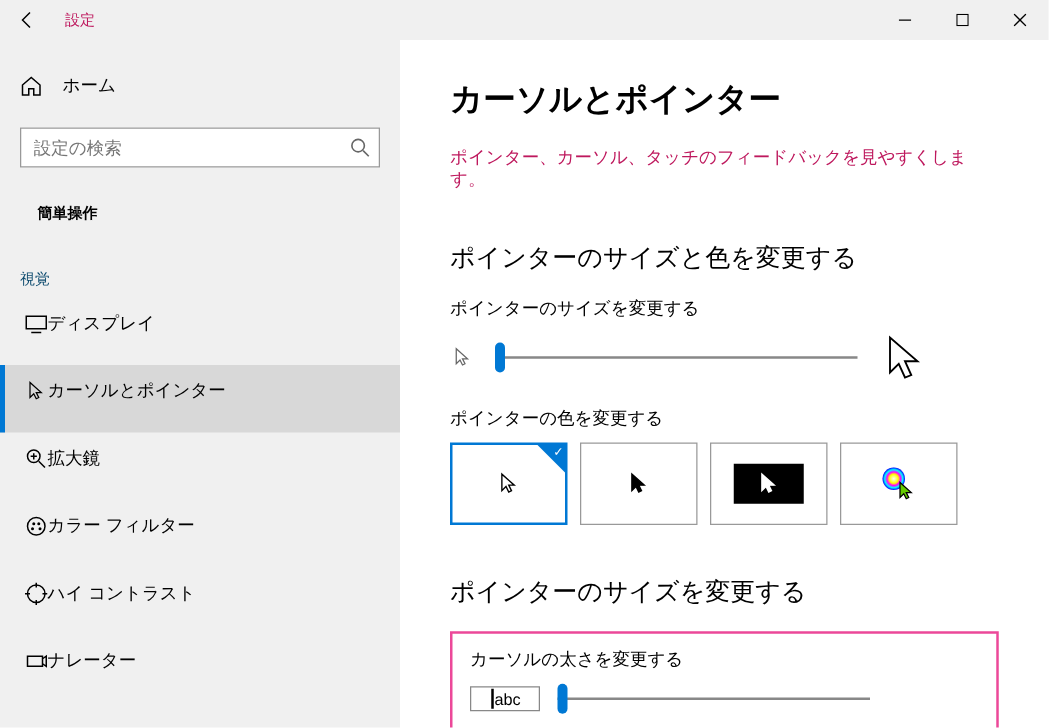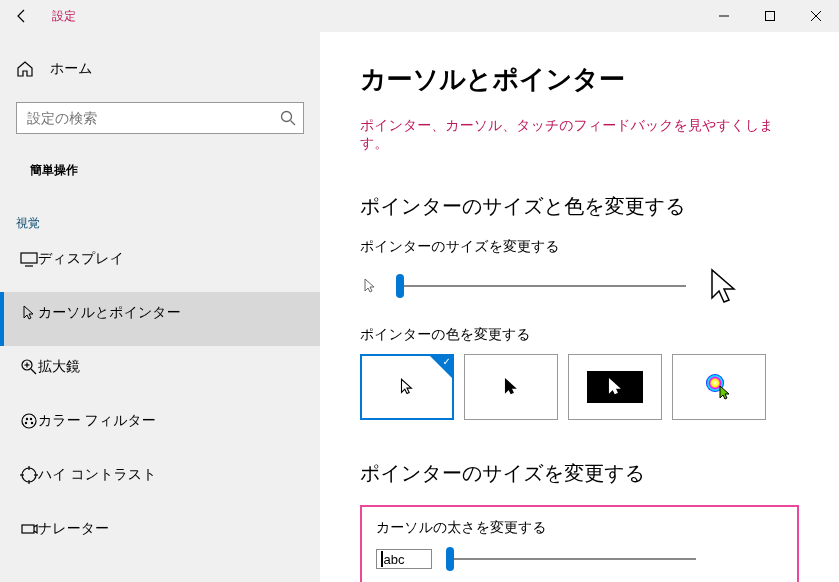--- a/index.html
+++ b/index.html
@@ -36,21 +36,21 @@
 .slider-line { width: 100%; height: 2px; background: #888; }
 .slider-thumb { position: absolute; left: 0; width: 8px; height: 24px; background: #0078d4; border-radius: 4px; }
 .color-options { display: flex; gap: 10px; margin-bottom: 36px; }
 .color-opt { width: 94px; height: 66px; border: 1px solid #999; display: flex; align-items: center; justify-content: center; position: relative; }
 .color-opt.selected { border: 2px solid #0078d4; }
 .color-opt .check { position: absolute; top: 0; right: 0; width: 0; height: 0; border-top: 22px solid #0078d4; border-left: 22px solid transparent; }
 .color-opt .check::after { content: "✓"; position: absolute; top: -22px; right: 1px; color: #fff; font-size: 10px; }
 .color-opt .black-rect { width: 56px; height: 32px; background: #000; display: flex; align-items: center; justify-content: center; }
 .highlight-box { border: 2px solid #ec4899; padding: 12px 14px 18px; }
 .cursor-slider-row { display: flex; align-items: center; gap: 14px; }
-.abc-box { width: 56px; height: 20px; border: 1px solid #888; padding-left: 4px; font-size: 13px; display: flex; align-items: center; position: relative; }
+.abc-box { width: 56px; height: 20px; border: 1px solid #888; padding-left: 16px; font-size: 13px; display: flex; align-items: center; position: relative; }
 .abc-box .caret { display: inline-block; width: 1.5px; height: 16px; background: #000; margin-right: 1px; }
 .cursor-track { position: relative; width: 250px; height: 24px; display: flex; align-items: center; }
 svg { display: block; }
 </style>
 </head>
 <body>
 
 <div class="titlebar">
   <div class="titlebar-left">
     <div class="titlebar-back">

